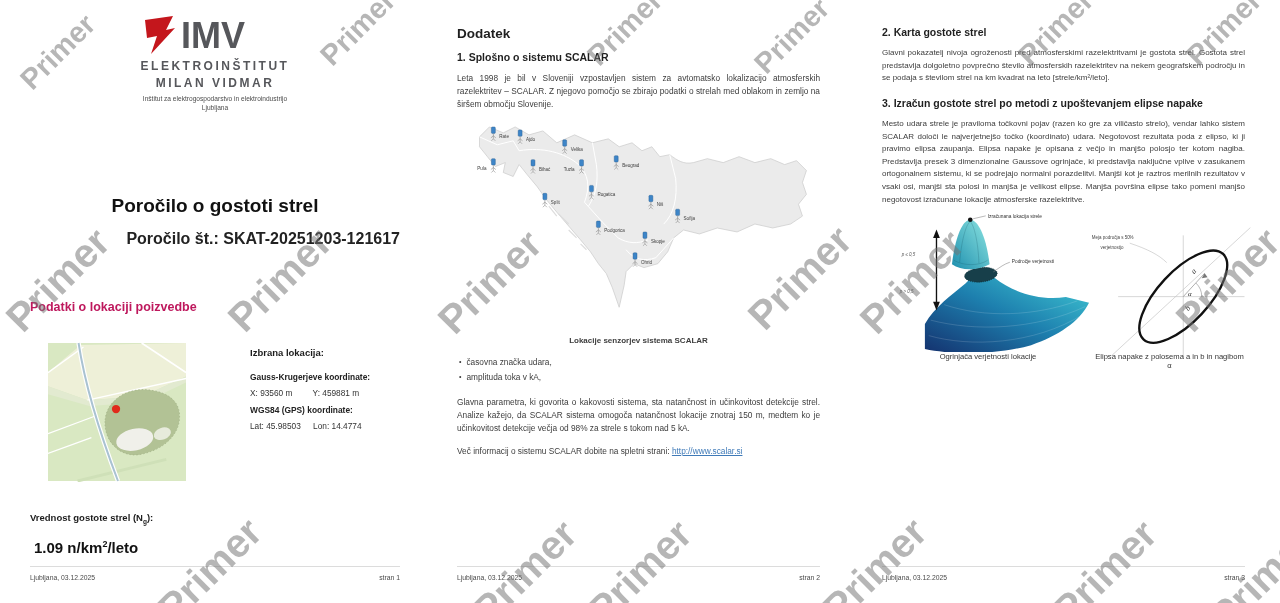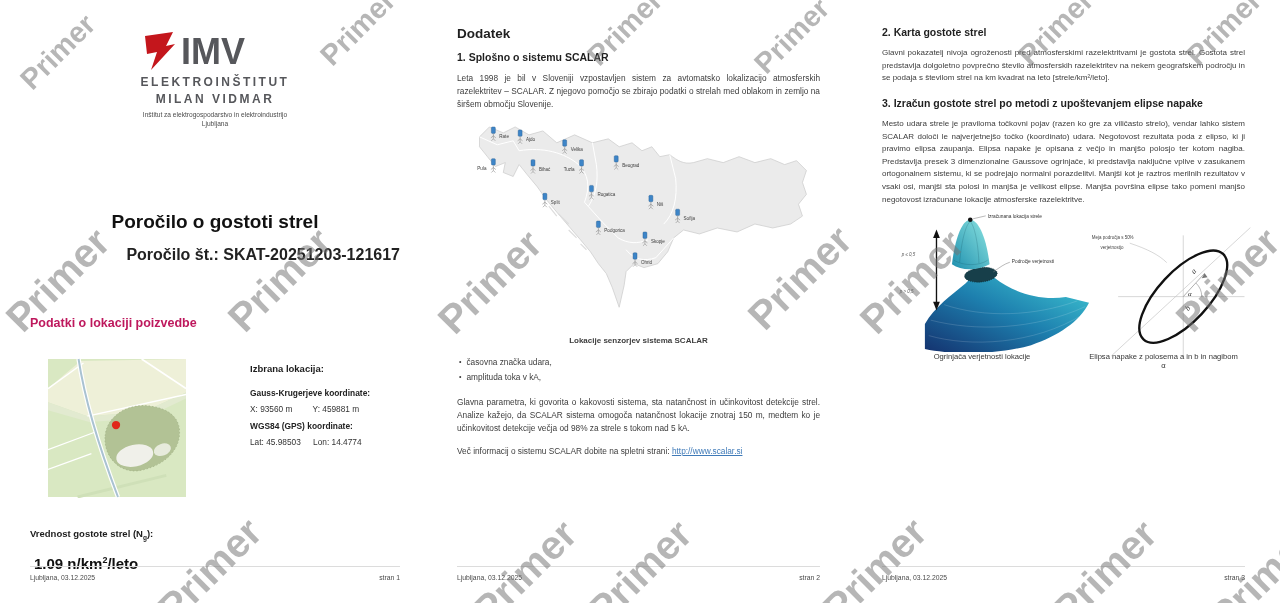--- a/index.html
+++ b/index.html
@@ -2,21 +2,21 @@
 <html><head>
 <meta charset="utf-8">
 <style>
   html,body{margin:0;padding:0;background:#ffffff;}
   body{width:1280px;height:603px;position:relative;overflow:hidden;
        font-family:"Liberation Sans","DejaVu Sans",sans-serif;color:#3a3a3a;}
   .page{position:absolute;top:0;height:603px;background:#fff;}
   #page1{left:0;width:440px;padding:0;}
   #page2{left:440px;width:425px;}
   #page3{left:865px;width:415px;}
-  .inner1{padding:28px 40px 0 30px;}
+  .inner1{padding:12px 40px 0 30px;}
   .inner2{padding:26px 45px 0 17px;}
   .inner3{padding:26px 35px 0 17px;}
   
   .body-text{font-size:8.3px;line-height:1.58;text-align:justify;color:#3c3c3c;margin:0 0 10px 0;}
   .h-doc{font-size:13.5px;font-weight:bold;color:#1f1f1f;margin:0 0 10px 0;}
   .h-sec{font-size:10.5px;font-weight:bold;color:#1f1f1f;margin:0 0 9px 0;}
   .title{font-size:19px;font-weight:bold;text-align:center;color:#111;margin:84px 0 0 0;}
   .subtitle{font-size:16px;font-weight:bold;text-align:right;color:#222;margin:13px 0 0 0;}
   .h-podatki{font-size:12.5px;font-weight:bold;color:#be185d;margin:52px 0 28px 0;}
   ul.params{list-style:none;margin:4px 0 14px 2px;padding:0;}
@@ -44,21 +44,21 @@
   .coord-line .sp{display:inline-block;width:18px;}
   .ng-label{font-size:9.5px;font-weight:bold;color:#1d1d1d;margin:30px 0 0 0;}
   .ng-value{font-size:15px;font-weight:bold;color:#111;margin:14px 0 0 4px;}
   
   .balkan-map{display:block;margin:10px auto 0 auto;}
   .map-caption{font-size:8px;color:#3d3d3d;text-align:center;margin:2px 0 12px 0;font-weight:bold;}
   
   .figs{position:absolute;left:17px;top:212px;width:363px;height:150px;}
   .fig1{position:absolute;left:5px;top:0;}
   .fig2{position:absolute;left:205px;top:-4px;}
-  .fig-captions{position:absolute;left:12px;top:352px;width:363px;display:flex;}
+  .fig-captions{position:absolute;left:18px;top:352px;width:363px;display:flex;}
   .fig-cap{font-size:7.6px;color:#333;text-align:center;}
   .fig-cap.c1{width:210px;}
   .fig-cap.c2{width:153px;}
   
   .wm{position:absolute;color:rgba(115,115,115,0.52);font-weight:bold;
       transform:translate(-50%,-50%) rotate(-45deg);pointer-events:none;z-index:50;
       font-family:"Liberation Sans",sans-serif;white-space:nowrap;}
   .wm-s{font-size:29px;}
   .wm-l{font-size:40px;}
 </style>

